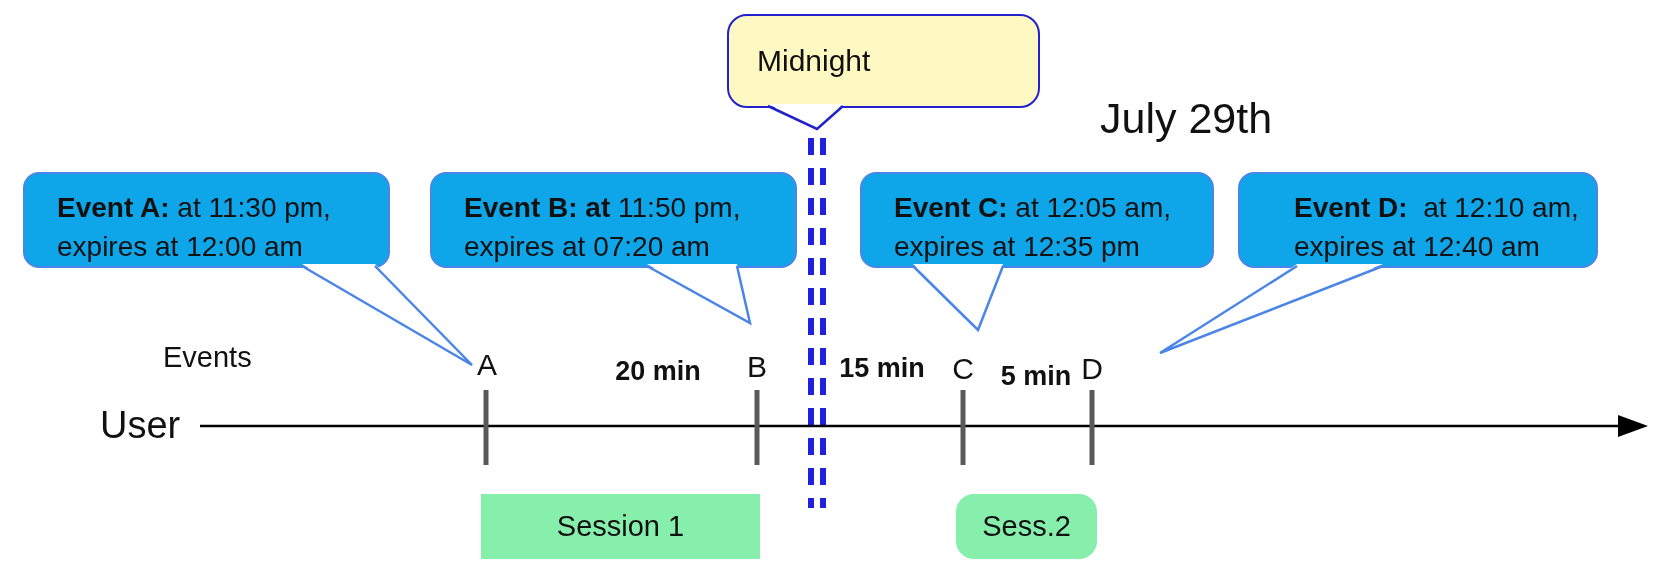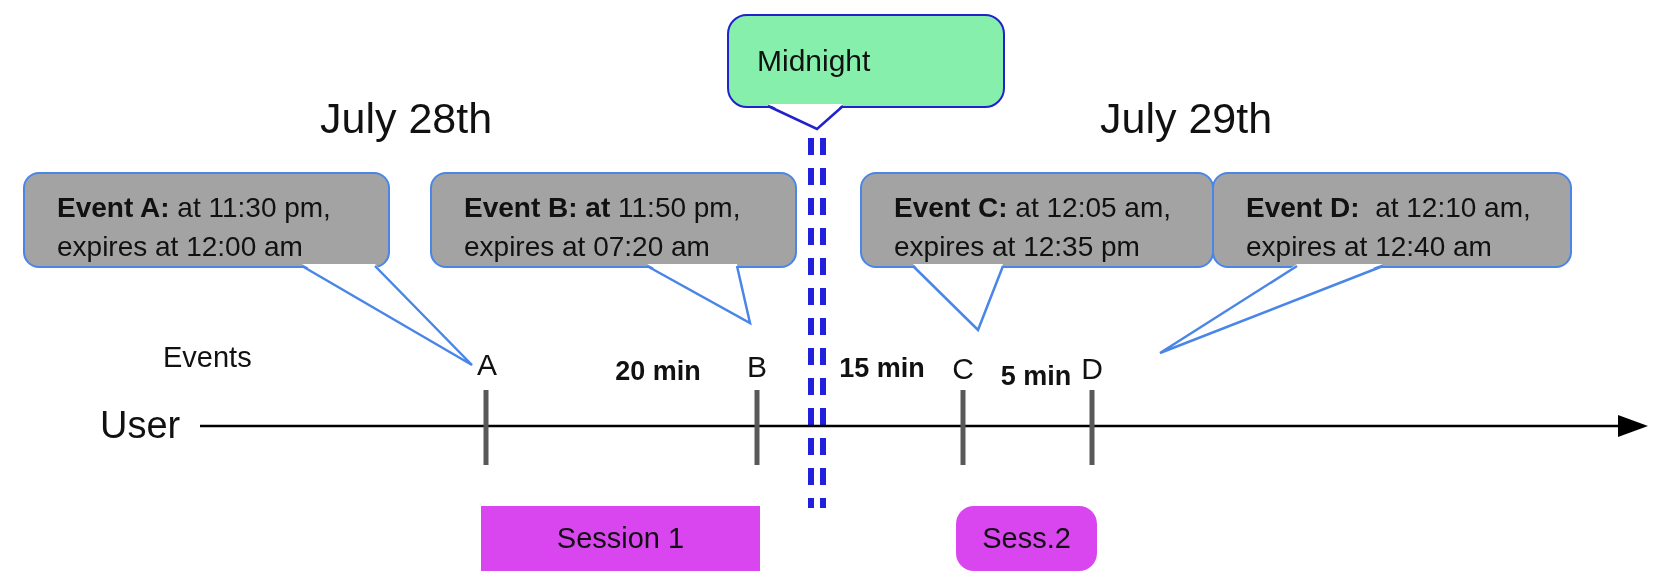--- a/index.html
+++ b/index.html
@@ -2,39 +2,39 @@
 <html><head>
 <meta charset="utf-8">
 <style>
   html,body{margin:0;padding:0;background:#ffffff;}
   body{font-family:"Liberation Sans","DejaVu Sans",sans-serif;}
   #canvas{position:relative;width:1668px;height:578px;background:#ffffff;overflow:hidden;}
 
   
   .callout{
     position:absolute;
-    background:#a3a3a3;
+    background:#0ea5e9;
     border:2.5px solid #4a86e8;
     border-radius:16px;
     box-sizing:border-box;
     z-index:1;
   }
   .callout .txt{
     padding:14px 10px 0 32px;
     font-size:28px;
     line-height:39px;
     color:#111111;
     white-space:pre-wrap;
   }
   .callout .txt b{font-weight:bold;}
 
   #midnight-box{
     position:absolute;
-    left:727px;top:14px;width:278px;height:94px;
-    background:#86efac;
+    left:727px;top:14px;width:313px;height:94px;
+    background:#fef9c3;
     border:2.5px solid #2222cc;
     border-radius:20px;
     box-sizing:border-box;
     z-index:1;
   }
   #midnight-box .txt{
     padding:28px 0 0 28px;
     font-size:30px;color:#111111;
   }
 
@@ -43,60 +43,59 @@
   .date-lbl{font-size:43px;}
   .tick-lbl{font-size:30px;transform:translateX(-50%);}
   .interval-lbl{font-size:27px;transform:translateX(-50%);font-weight:bold;}
   #events-lbl{left:163px;top:341px;font-size:29px;}
   #user-lbl{left:100px;top:404px;font-size:38px;}
   #july28-lbl{left:320px;top:94px;}
   #july29-lbl{left:1100px;top:94px;}
 
   
   .session{
-    position:absolute;top:506px;height:65px;
-    background:#d946ef;
+    position:absolute;top:494px;height:65px;
+    background:#86efac;
     display:flex;align-items:center;justify-content:center;
     font-size:29px;color:#111111;
     z-index:1;
   }
   #session1{left:481px;width:279px;}
   #session2{left:956px;width:141px;border-radius:18px;}
 
   
   #overlay{
     position:absolute;left:0;top:0;width:1668px;height:578px;
     z-index:5;pointer-events:none;
   }
 </style>
 </head>
 <body>
 
 <div id="canvas">
 
-  <div class="lbl date-lbl" id="july28-lbl">July 28th</div>
   <div class="lbl date-lbl" id="july29-lbl">July 29th</div>
 
   <div id="midnight-box">
     <div class="txt">Midnight</div>
   </div>
 
   <div class="callout" style="left:23px;top:172px;width:367px;height:96px;">
     <div class="txt"><b>Event A:</b><span> at 11:30 pm,</span><br><span>expires at 12:00 am</span></div>
   </div>
 
   <div class="callout" style="left:430px;top:172px;width:367px;height:96px;">
     <div class="txt"><b>Event B: at</b><span> 11:50 pm,</span><br><span>expires at 07:20 am</span></div>
   </div>
 
   <div class="callout" style="left:860px;top:172px;width:354px;height:96px;">
     <div class="txt"><b>Event C:</b><span> at 12:05 am,</span><br><span>expires at 12:35 pm</span></div>
   </div>
 
-  <div class="callout" style="left:1212px;top:172px;width:360px;height:96px;">
+  <div class="callout" style="left:1238px;top:172px;width:360px;height:96px;padding-left:22px;">
     <div class="txt"><b>Event D:</b><span>  at 12:10 am,</span><br><span>expires at 12:40 am</span></div>
   </div>
 
   <div class="lbl" id="events-lbl">Events</div>
   <div class="lbl" id="user-lbl">User</div>
 
   <div class="lbl tick-lbl" style="left:487px;top:348px;">A</div>
   <div class="lbl tick-lbl" style="left:757px;top:350px;">B</div>
   <div class="lbl tick-lbl" style="left:963px;top:352px;">C</div>
   <div class="lbl tick-lbl" style="left:1092px;top:352px;">D</div>

